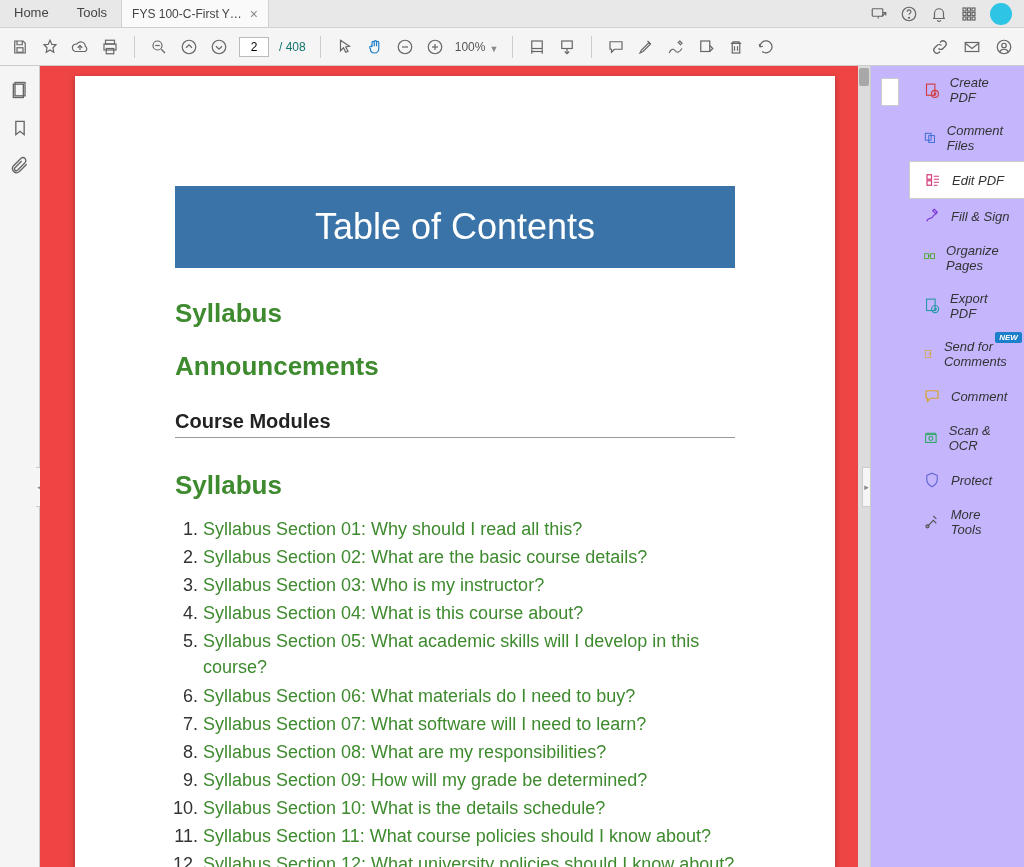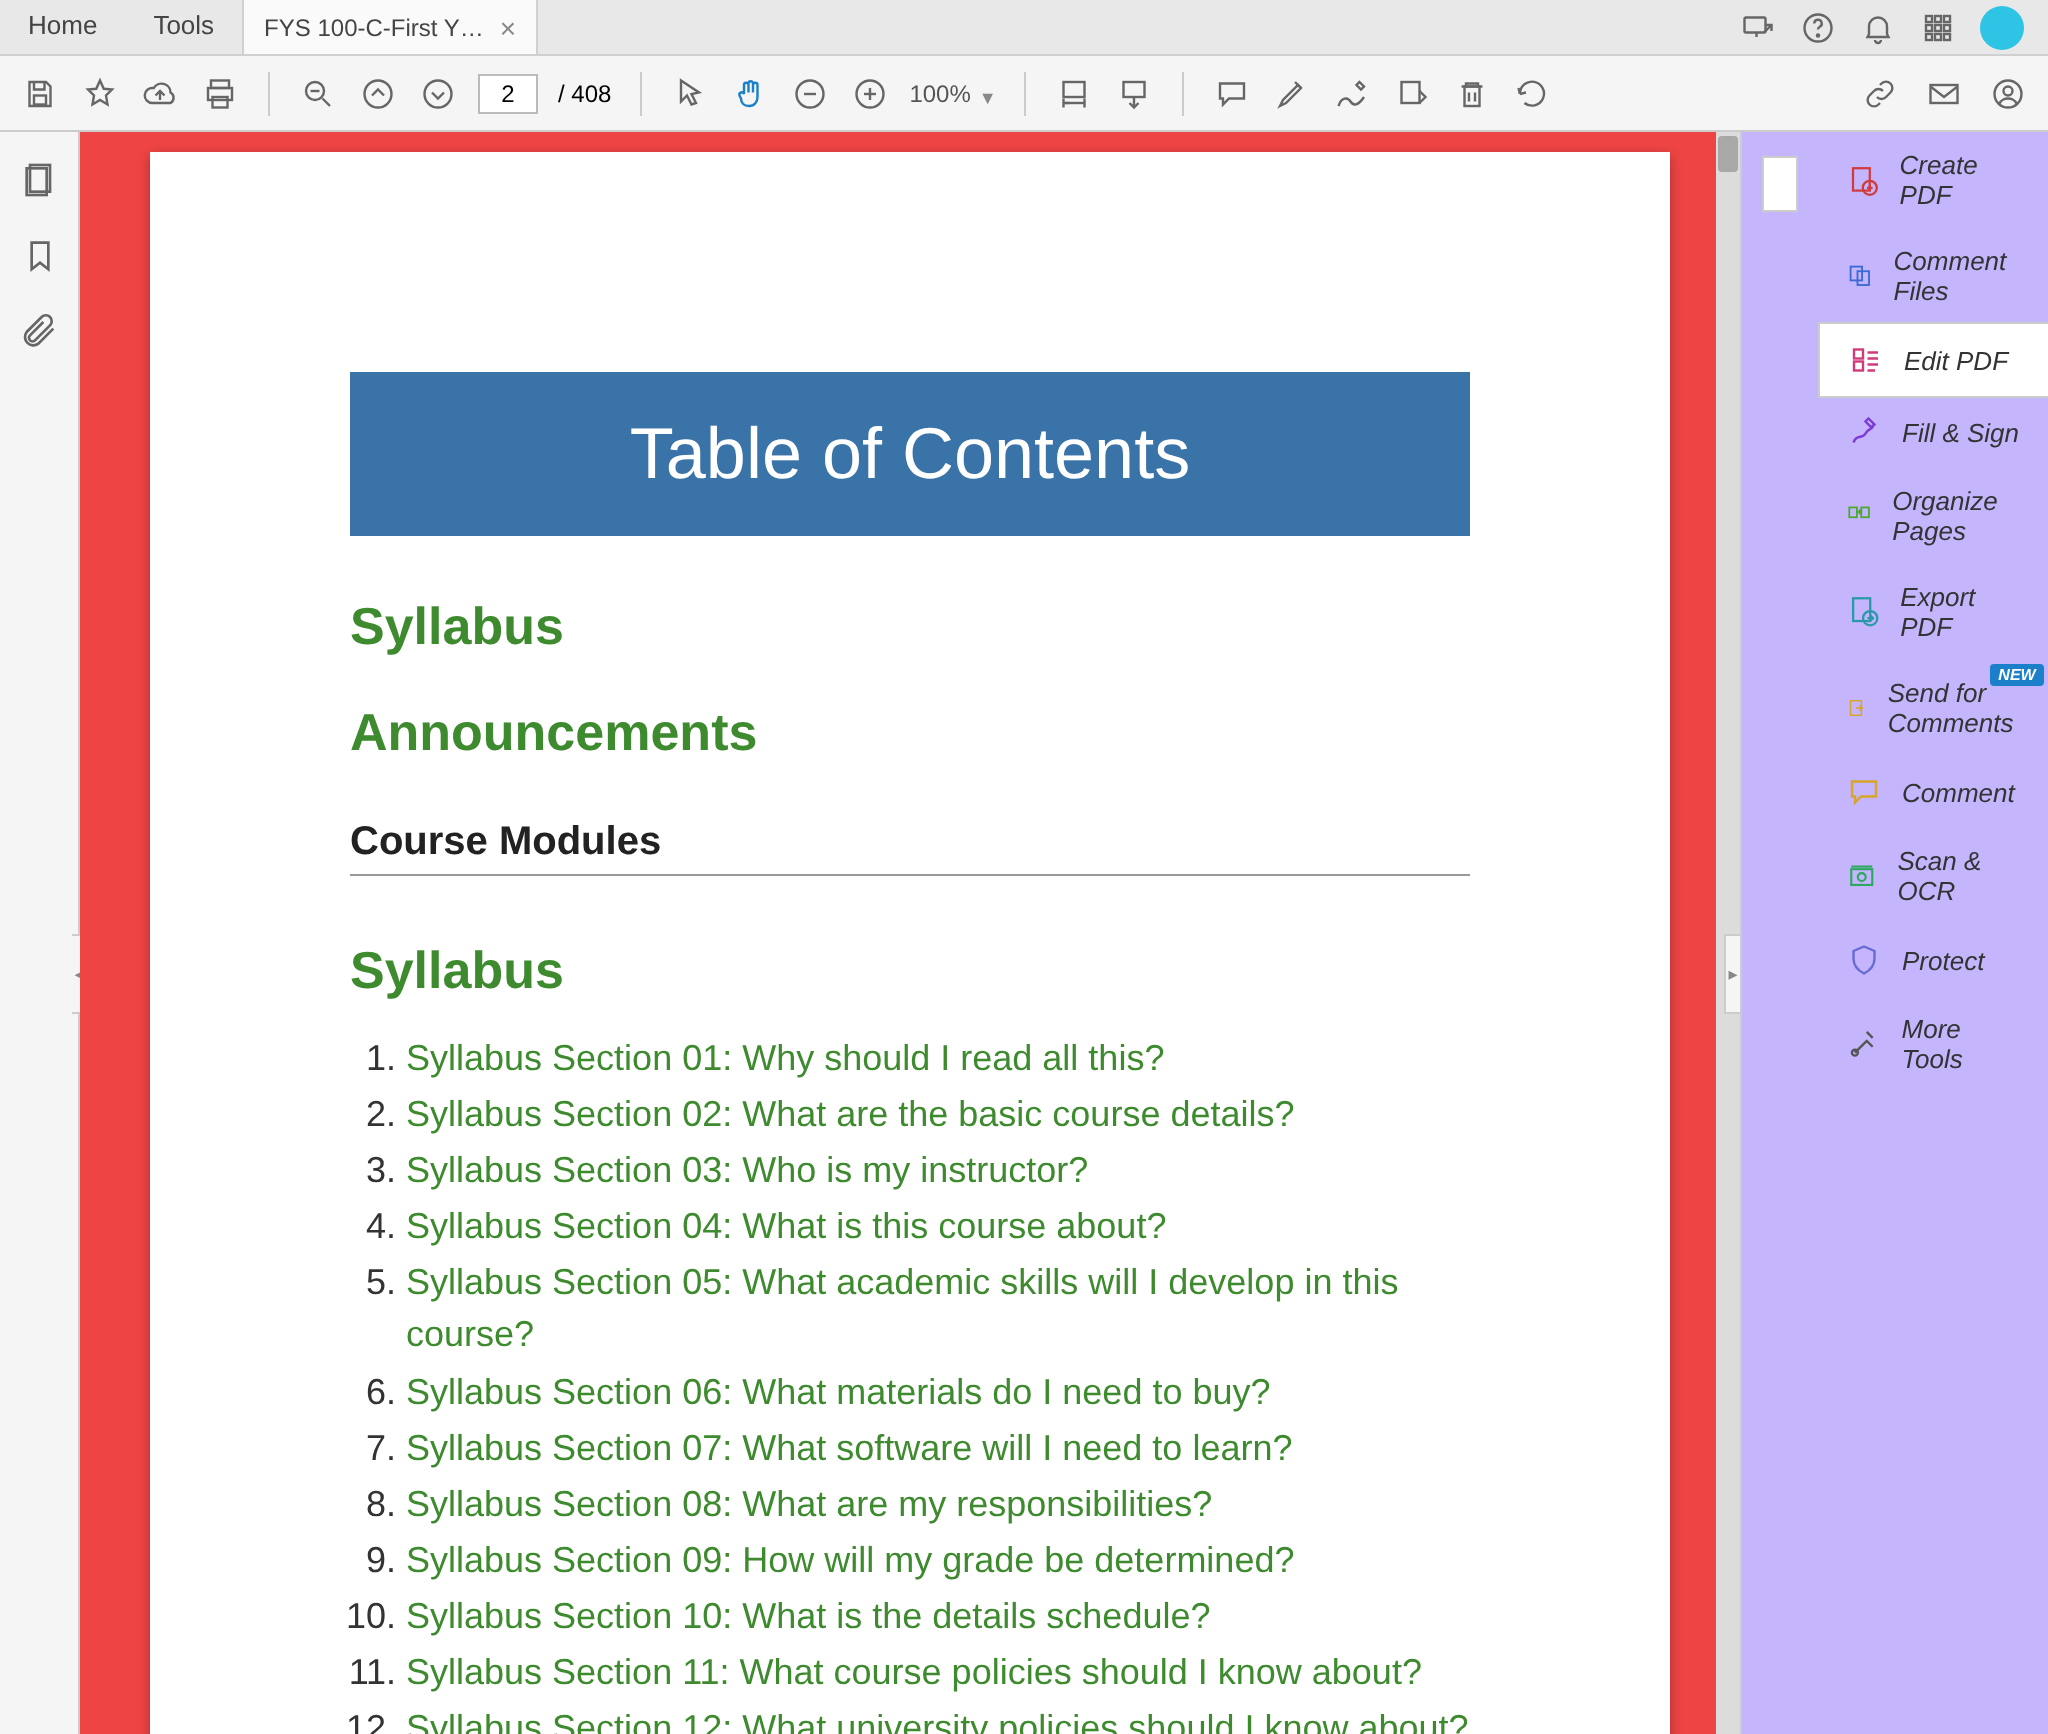--- a/index.html
+++ b/index.html
@@ -14,21 +14,21 @@
   .mb-icon { width: 18px; height: 18px; display: inline-flex; align-items: center; justify-content: center; color: #666; cursor: pointer; }
   .avatar { width: 22px; height: 22px; border-radius: 50%; background: #2ec4e6; }
 
   
   .toolbar { height: 38px; background: #f5f5f5; border-bottom: 1px solid #ccc; display: flex; align-items: center; padding: 0 10px; gap: 10px; }
   .toolbar .tb-group { display: flex; align-items: center; gap: 10px; }
   .tb-icon { width: 20px; height: 20px; display: inline-flex; align-items: center; justify-content: center; color: #666; cursor: pointer; }
   .tb-icon svg { width: 18px; height: 18px; }
   .tb-sep { width: 1px; height: 22px; background: #ccc; margin: 0 4px; }
   .page-input { width: 30px; height: 20px; border: 1px solid #bbb; text-align: center; font-size: 12px; }
-  .page-total { font-size: 12px; color: #000000; }
+  .page-total { font-size: 12px; color: #0f766e; }
   .zoom-level { font-size: 12px; color: #555; display:flex; align-items:flex-end; gap:4px; }
   .zoom-caret { font-size: 9px; color:#888; }
   .toolbar-right { margin-left: auto; display: flex; align-items: center; gap: 12px; }
 
   
   .main { position: absolute; top: 66px; bottom: 0; left: 0; right: 0; display: flex; }
   .left-rail { width: 40px; background: #f5f5f5; border-right: 1px solid #ccc; display: flex; flex-direction: column; align-items: center; padding-top: 14px; gap: 18px; }
   .rail-icon { width: 20px; height: 20px; color: #666; cursor: pointer; }
   .left-handle { position: absolute; left: 36px; top: 50%; width: 8px; height: 40px; background: #f5f5f5; border: 1px solid #ccc; border-left: none; display:flex; align-items:center; justify-content:center; }
   .left-handle::after{ content:"◂"; font-size:9px; color:#888; }

